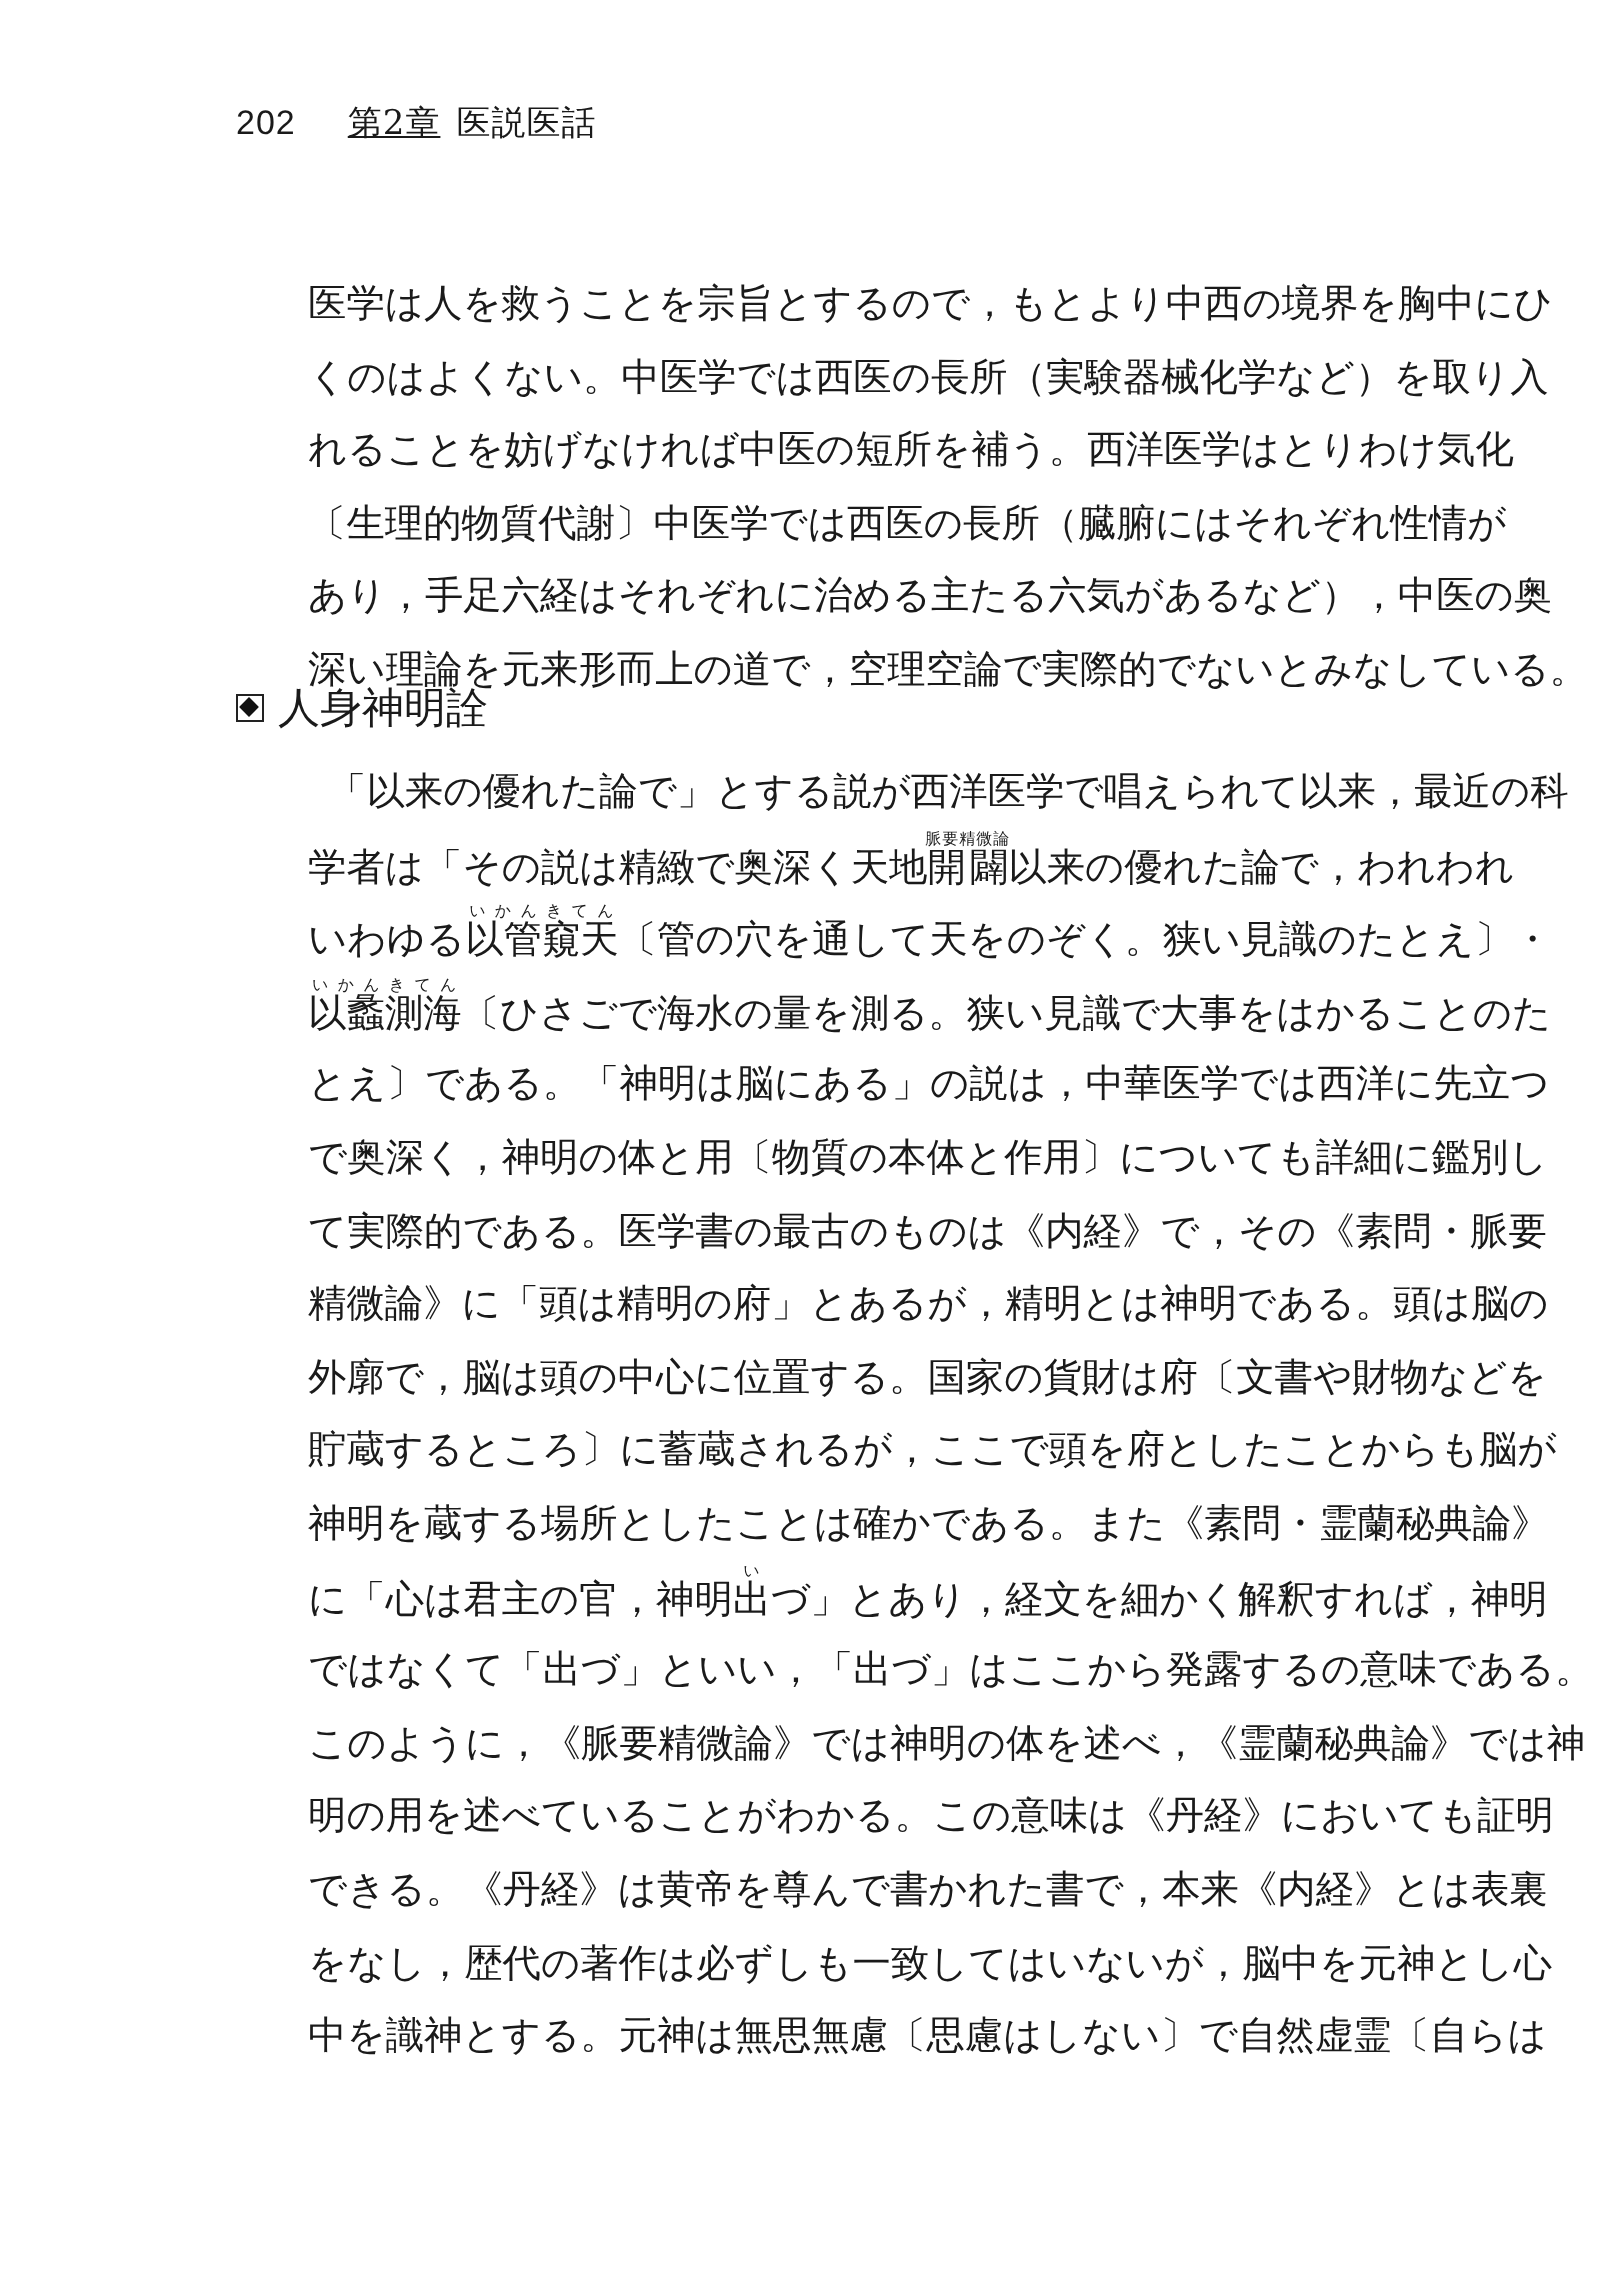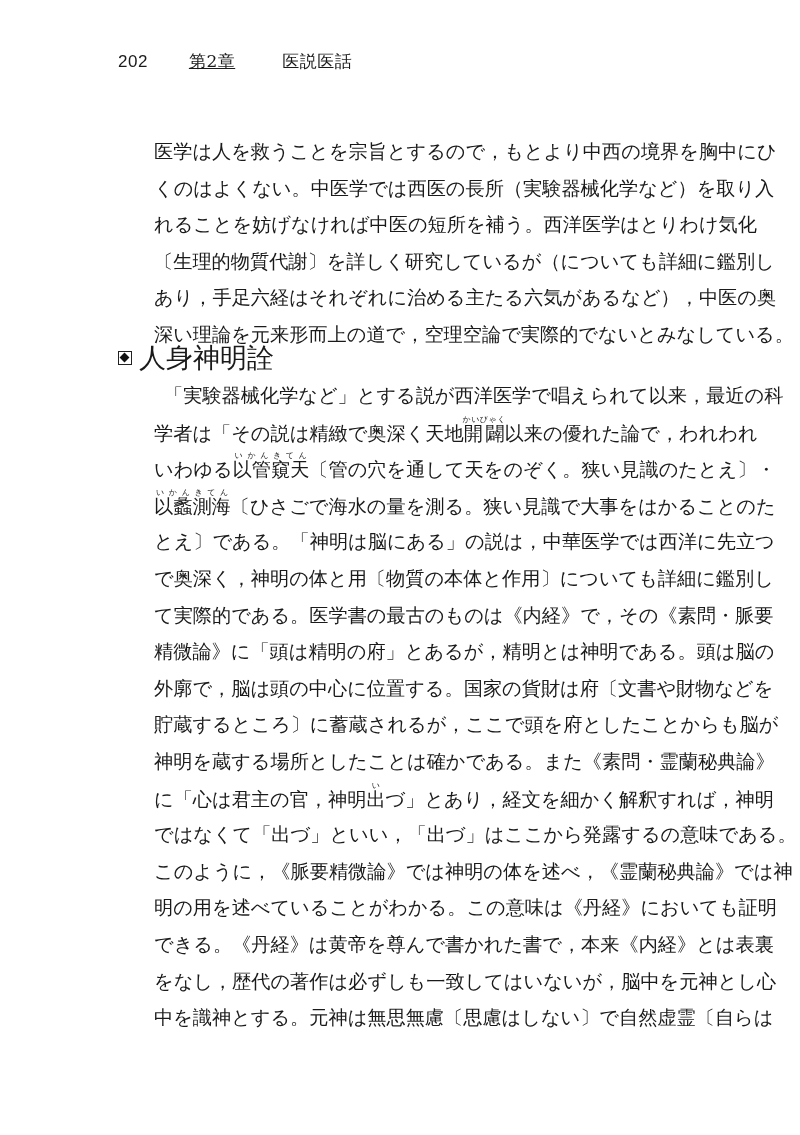--- a/index.html
+++ b/index.html
@@ -4,42 +4,42 @@
 <style>
   html, body { margin: 0; padding: 0; background: #ffffff; }
   body {
     width: 800px; height: 1135px; position: relative; overflow: hidden;
     font-family: "DejaVu Serif", "Liberation Serif", serif;
     color: #1a1a1a;
   }
   .running-head {
     position: absolute; left: 118px; top: 50px;
     font-size: 17px; letter-spacing: 0.5px;
-    display: flex; align-items: baseline; gap: 15px;
+    display: flex; align-items: baseline;
   }
   .running-head .page-num { font-family: "Liberation Sans", "DejaVu Sans", sans-serif; font-size: 17px; }
   .running-head .chapter { margin-left: 26px; text-decoration: underline; }
-  .running-head .chapter-title { margin-left: 32px; }
+  .running-head .chapter-title { margin-left: 8px; }
 
   .para-block {
     position: absolute; left: 118px; width: 566px;
     font-size: 19.2px; line-height: 36.6px;
   }
   .para-block.intro { top: 134px; }
   .para-block.section { top: 378px; }
   .line { display: block; white-space: nowrap; height: 36.6px; text-align: justify; text-align-last: justify; margin-left: 36px; }
   .line.indent { padding-left: 10px; }
   ruby { ruby-position: over; }
   rt { font-size: 8px; letter-spacing: 0.5px; line-height: 1; }
 
   .section-heading {
     position: absolute; left: 118px; top: 340px;
     display: flex; align-items: center;
     font-family: "DejaVu Sans", "Liberation Sans", sans-serif;
-    font-size: 27px; font-weight: 500;
+    font-size: 21px; font-weight: 500;
   }
   .heading-icon {
     width: 14px; height: 14px; border: 1.5px solid #222; box-sizing: border-box;
     position: relative; margin-right: 7px; background: #fff;
   }
   .heading-icon::after {
     content: ""; position: absolute; left: 2px; top: 2px; width: 7px; height: 7px;
     background: #111; transform: rotate(45deg);
   }
 </style>
@@ -49,33 +49,33 @@
 <div class="running-head">
   <span class="page-num">202</span>
   <span class="chapter">第2章</span>
   <span class="chapter-title">医説医話</span>
 </div>
 
 <div class="para-block intro" id="intro">
     <span class="line">医学は人を救うことを宗旨とするので，もとより中西の境界を胸中にひ</span>
     <span class="line">くのはよくない。中医学では西医の長所（実験器械化学など）を取り入</span>
     <span class="line">れることを妨げなければ中医の短所を補う。西洋医学はとりわけ気化</span>
-    <span class="line">〔生理的物質代謝〕を詳しく研究しているが（についても詳細に鑑別し</span>
+    <span class="line">〔生理的物質代謝〕中医学では西医の長所（臓腑にはそれぞれ性情が</span>
     <span class="line">あり，手足六経はそれぞれに治める主たる六気があるなど），中医の奥</span>
     <span class="line">深い理論を元来形而上の道で，空理空論で実際的でないとみなしている。</span>
   </div>
 
 <div class="section-heading">
   <span class="heading-icon"></span>
   <span>人身神明詮</span>
 </div>
 
 <div class="para-block section" id="section-body">
-    <span class="line indent">「実験器械化学など」とする説が西洋医学で唱えられて以来，最近の科</span>
-    <span class="line">学者は「その説は精緻で奥深く天地<ruby>開闢<rt>かいびゃく</rt></ruby>以来の優れた論で，われわれ</span>
+    <span class="line indent">「以来の優れた論で」とする説が西洋医学で唱えられて以来，最近の科</span>
+    <span class="line">学者は「その説は精緻で奥深く天地<ruby>開闢<rt>脈要精微論</rt></ruby>以来の優れた論で，われわれ</span>
     <span class="line">いわゆる<ruby>以管窺天<rt>いかんきてん</rt></ruby>〔管の穴を通して天をのぞく。狭い見識のたとえ〕・</span>
     <span class="line"><ruby>以蠡測海<rt>いかんきてん</rt></ruby>〔ひさごで海水の量を測る。狭い見識で大事をはかることのた</span>
     <span class="line">とえ〕である。「神明は脳にある」の説は，中華医学では西洋に先立つ</span>
     <span class="line">で奥深く，神明の体と用〔物質の本体と作用〕についても詳細に鑑別し</span>
     <span class="line">て実際的である。医学書の最古のものは《内経》で，その《素問・脈要</span>
     <span class="line">精微論》に「頭は精明の府」とあるが，精明とは神明である。頭は脳の</span>
     <span class="line">外廓で，脳は頭の中心に位置する。国家の貨財は府〔文書や財物などを</span>
     <span class="line">貯蔵するところ〕に蓄蔵されるが，ここで頭を府としたことからも脳が</span>
     <span class="line">神明を蔵する場所としたことは確かである。また《素問・霊蘭秘典論》</span>
     <span class="line">に「心は君主の官，神明<ruby>出<rt>い</rt></ruby>づ」とあり，経文を細かく解釈すれば，神明</span>

